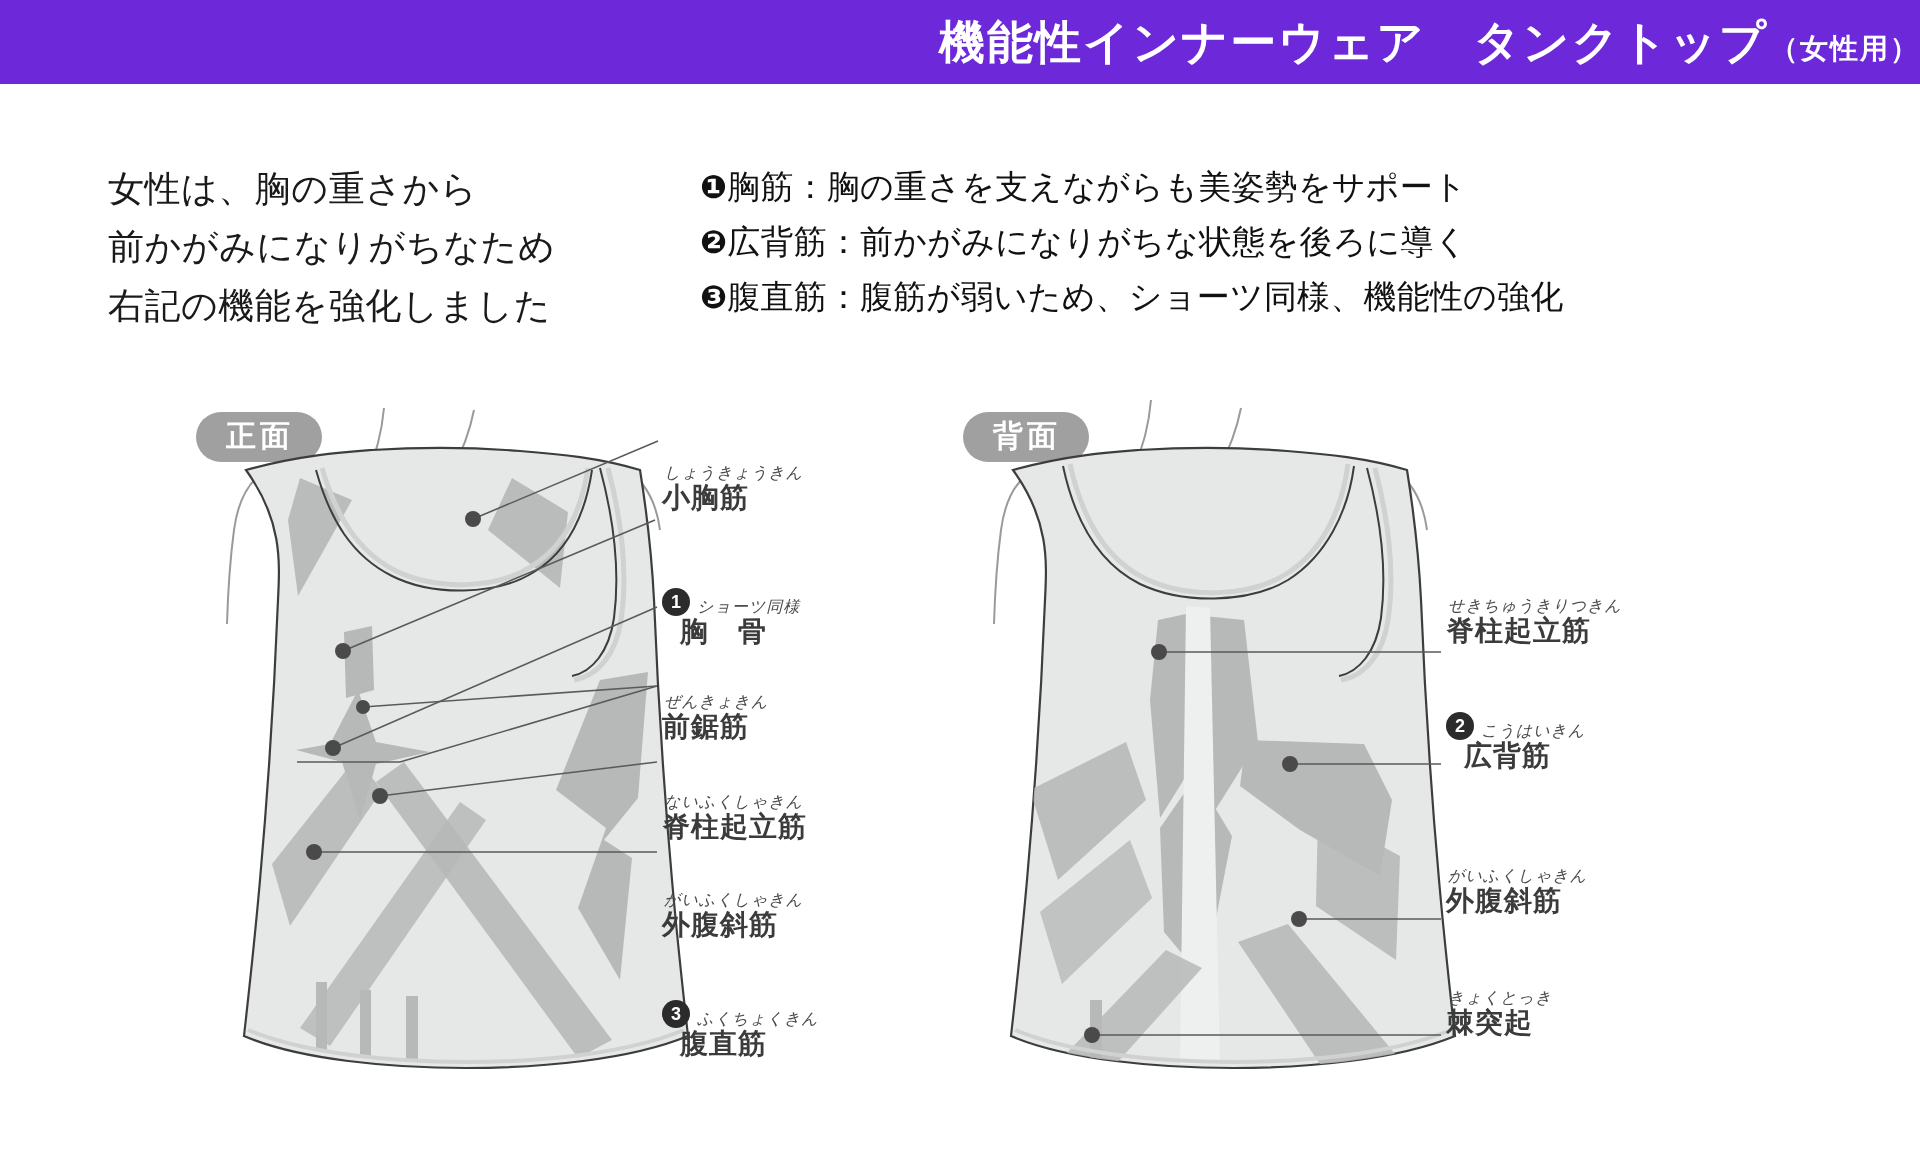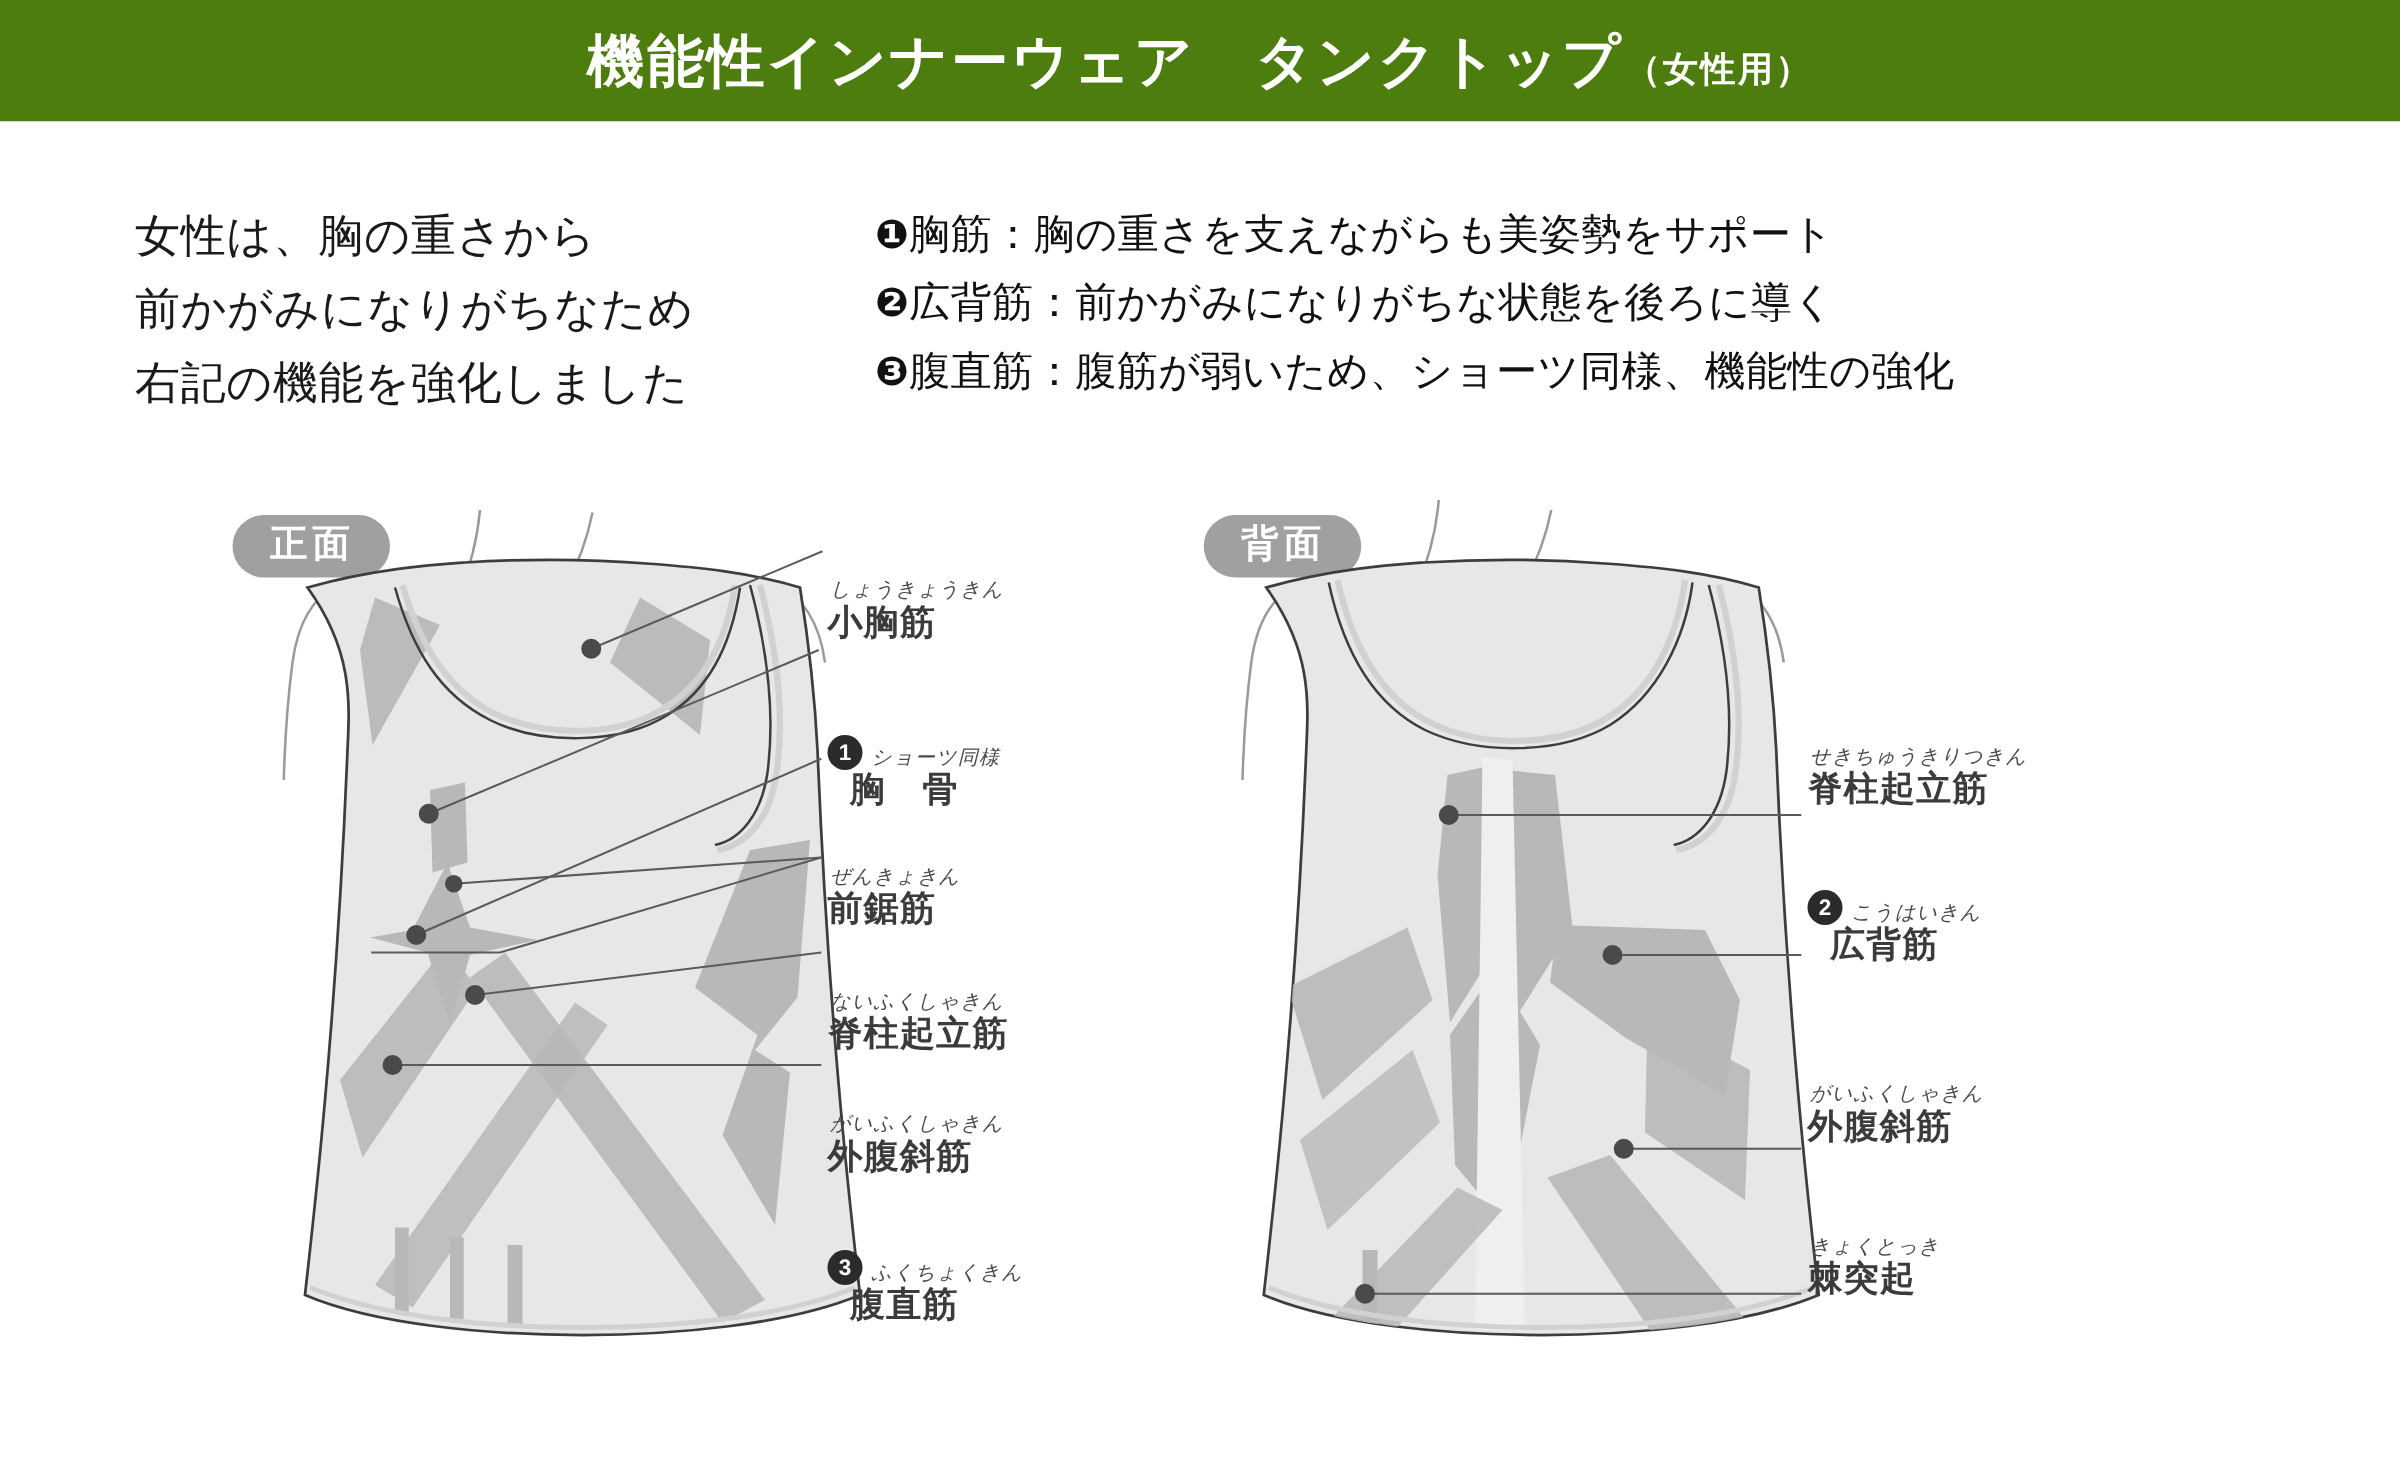--- a/index.html
+++ b/index.html
@@ -5,23 +5,23 @@
   html,body{margin:0;padding:0;}
   body{
     width:1920px;height:1166px;
     background:#ffffff;
     font-family:"Liberation Sans","DejaVu Sans",sans-serif;
     overflow:hidden;
     position:relative;
   }
   
   .header{
-    position:absolute;left:0;top:0;width:1920px;height:97px;
-    background:#4d7c0f;
-    display:flex;align-items:center;justify-content:center;
+    position:absolute;left:0;top:0;width:1920px;height:84px;
+    background:#6d28d9;
+    display:flex;align-items:center;justify-content:flex-end;
   }
   .header-title{
     color:#ffffff;
     font-size:46px;
     font-weight:bold;
     letter-spacing:2px;
     white-space:pre;
     line-height:1;
     display:flex;align-items:baseline;
   }
@@ -54,21 +54,21 @@
     position:absolute;
     background:#a0a0a0;
     border-radius:26px;
     color:#ffffff;
     font-size:30px;
     font-weight:bold;
     letter-spacing:4px;
     padding:9px 28px 11px 30px;
     line-height:1;
   }
-  #badge-front{left:186px;top:412px;}
+  #badge-front{left:196px;top:412px;}
   #badge-back{left:963px;top:412px;}
 
   
   #stage{
     position:absolute;left:0;top:0;width:1920px;height:1166px;
     pointer-events:none;
   }
   
   .callout{
     position:absolute;

